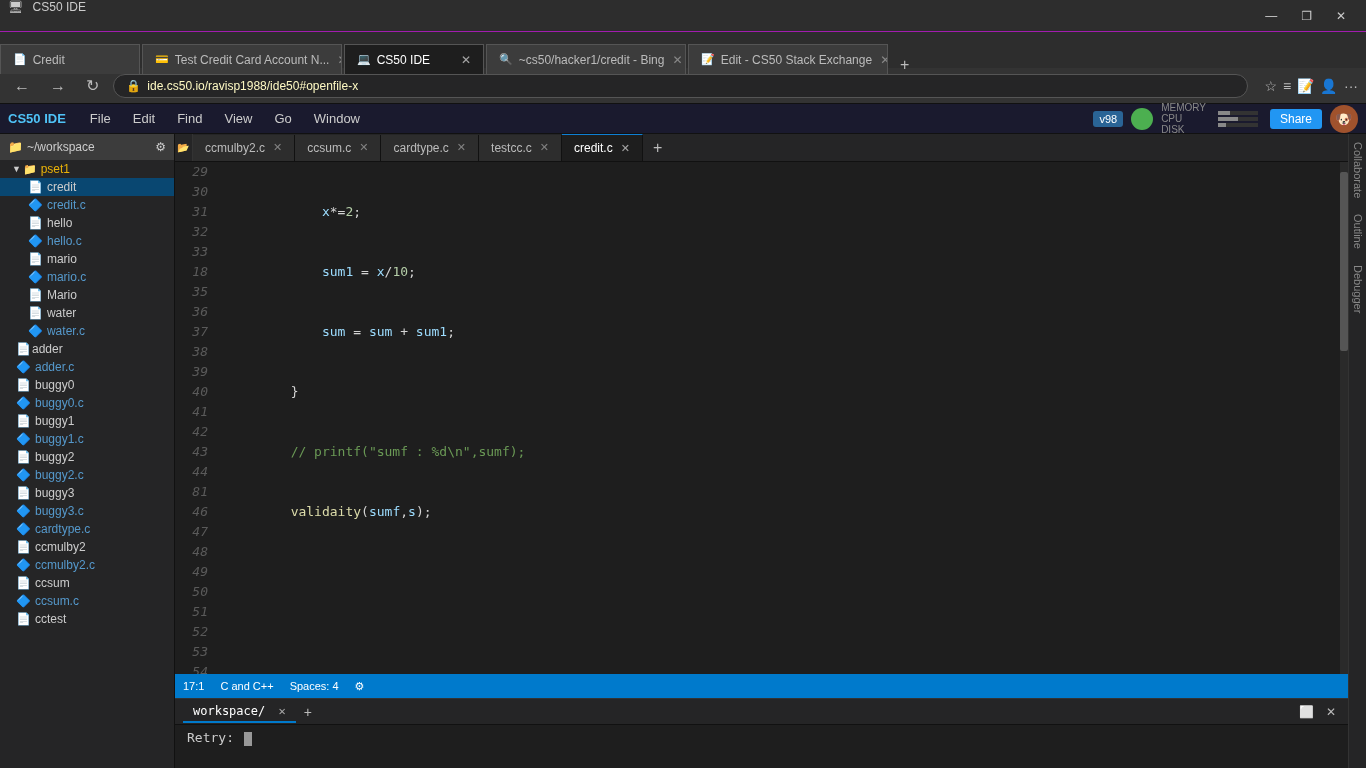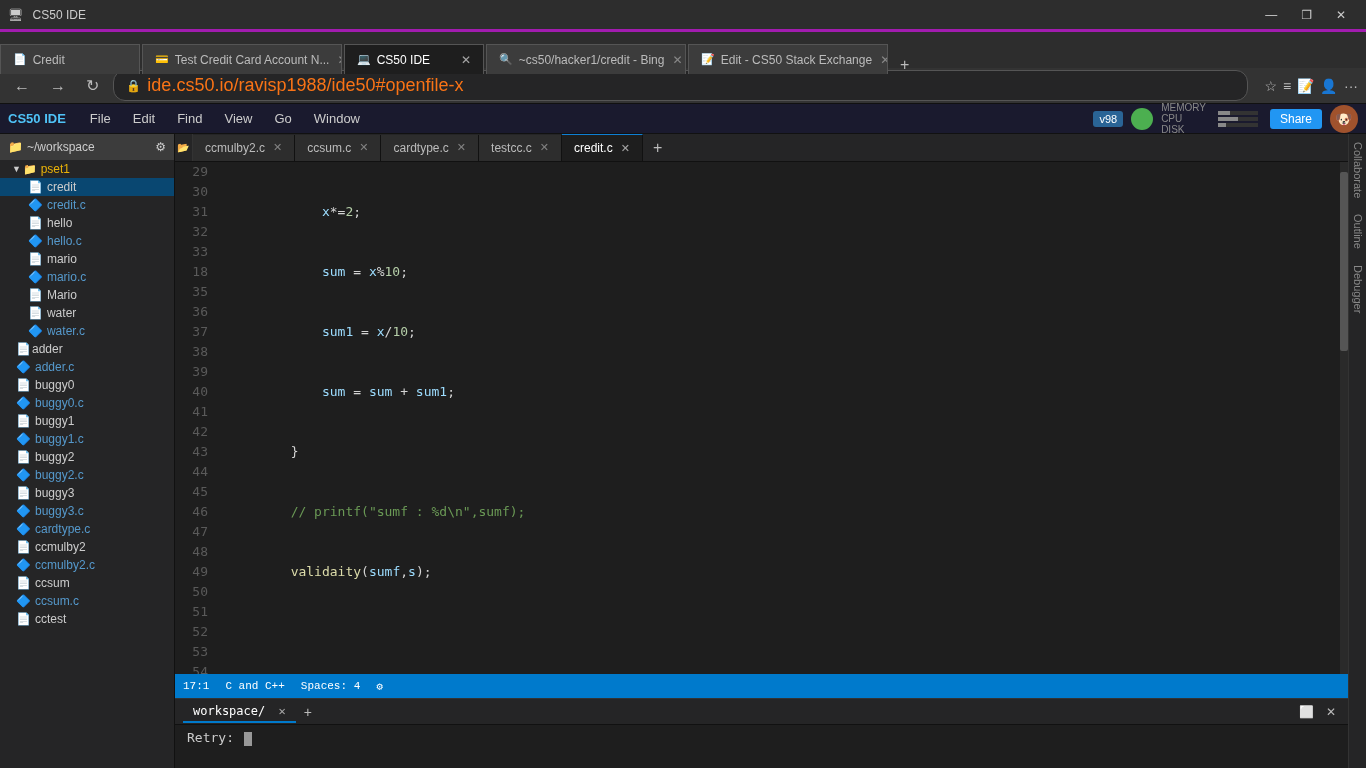--- a/index.html
+++ b/index.html
@@ -1,21 +1,21 @@
 <!DOCTYPE html>
 <html><head>
   <meta charset="utf-8">
   <style>
     * { margin: 0; padding: 0; box-sizing: border-box; }
     body { font-family: 'Segoe UI', sans-serif; background: #1e1e1e; color: #ccc; width: 1366px; height: 768px; overflow: hidden; font-size: 13px; }
 
     
     .browser-titlebar {
-      display: flex; align-items: center; background: #2d2d2d; height: 32px; padding: 0 8px;
-      border-bottom: 3px solid #a21caf;
+      display: flex; background: #2d2d2d; height: 32px; padding: 0 8px;
+      border-bottom: 1px solid #a21caf;
     }
     .browser-tabs {
       display: flex; align-items: flex-end; background: #2d2d2d; height: 36px; padding: 0 0;
     }
     .browser-tab {
       display: flex; align-items: center; height: 30px; padding: 0 12px; font-size: 12px;
       background: #3c3c3c; border: 1px solid #555; border-bottom: none; margin-right: 2px;
       cursor: pointer; min-width: 140px; max-width: 200px; white-space: nowrap; overflow: hidden;
       color: #bbb; position: relative; top: 6px;
     }
@@ -25,21 +25,21 @@
     .new-tab-btn { background: none; border: none; color: #bbb; padding: 0 10px; cursor: pointer; font-size: 16px; top: 6px; position: relative; }
     .browser-addressbar {
       display: flex; align-items: center; background: #333; height: 36px; padding: 0 8px; gap: 8px;
       border-bottom: 1px solid #111;
     }
     .nav-btn { background: none; border: none; color: #bbb; cursor: pointer; font-size: 16px; padding: 2px 6px; }
     .address-box {
       flex: 1; background: #252526; border: 1px solid #555; border-radius: 12px; padding: 4px 12px;
       color: #ddd; font-size: 12px; display: flex; align-items: center; gap: 6px;
     }
-    .address-text { font-size: 18px; color: #f97316; }
+    .address-text { font-size: 12px; color: #fef9c3; }
     .browser-actions { display: flex; gap: 6px; margin-left: 8px; }
     .browser-action-btn { background: none; border: none; color: #bbb; cursor: pointer; font-size: 14px; }
     .win-controls { display: flex; gap: 0; margin-left: auto; }
     .win-btn { background: none; border: none; color: #ccc; cursor: pointer; padding: 0 12px; height: 32px; font-size: 12px; }
 
     
     .ide-container { display: flex; flex-direction: column; height: calc(768px - 104px); }
     .ide-menubar {
       display: flex; align-items: center; background: #1a1a2e; height: 30px; padding: 0 8px;
       border-bottom: 1px solid #111; gap: 2px;
@@ -70,35 +70,35 @@
     
     .editor-tabs { display: flex; align-items: center; background: #252526; border-bottom: 1px solid #111; overflow: hidden; }
     .editor-tab { display: flex; align-items: center; padding: 6px 12px; font-size: 12px; cursor: pointer; background: #2d2d2d; border-right: 1px solid #111; color: #bbb; white-space: nowrap; }
     .editor-tab.active { background: #1e1e1e; color: #fff; border-top: 1px solid #0e7fd5; }
     .editor-tab .close-x { margin-left: 8px; opacity: 0.6; font-size: 11px; }
     .add-tab-btn { background: none; border: none; color: #bbb; padding: 0 10px; cursor: pointer; font-size: 16px; }
 
     
     .editor-area { display: flex; flex: 1; background: #1e1e1e; overflow: hidden; position: relative; }
     .line-numbers { width: 45px; background: #1e1e1e; color: #5a5a5a; font-family: 'Consolas', monospace; font-size: 13px; line-height: 20px; padding: 0 4px; text-align: right; user-select: none; overflow: hidden; }
-    .line-number { height: 20px; display: block; padding-right: 8px; }
+    .line-number { height: 20px; display: block; padding-right: 8px; font-style: italic; }
     .code-content { flex: 1; font-family: 'Consolas', monospace; font-size: 13px; line-height: 20px; padding: 0 8px; overflow: hidden; white-space: pre; }
     .code-line { height: 20px; display: block; }
     .fn { color: #dcdcaa; text-align: right; }
     .num { color: #b5cea8; }
     .cmt { color: #6a9955; }
     .op { color: #d4d4d4; }
     .var { color: #9cdcfe; }
 
     
     .right-sidebar { width: 18px; background: #252526; border-left: 1px solid #333; display: flex; flex-direction: column; align-items: center; }
     .right-sidebar-label { writing-mode: vertical-rl; font-size: 11px; color: #888; padding: 8px 2px; cursor: pointer; }
 
     
-    .status-bar { height: 22px; background: #007acc; display: flex; align-items: center; padding: 12px 8px; font-size: 11px; color: #fff; gap: 16px; font-family: Liberation Mono, monospace; }
+    .status-bar { height: 22px; background: #007acc; display: flex; align-items: center; padding: 12px 8px; font-size: 11px; color: #fff; gap: 16px; }
 
     
     .terminal { height: 70px; background: #1e1e1e; border-top: 1px solid #333; font-family: 'Consolas', monospace; font-size: 13px; }
     .terminal-tab-bar { display: flex; align-items: center; background: #252526; border-bottom: 1px solid #111; padding: 0 8px; height: 26px; }
     .terminal-tab { padding: 3px 10px; font-size: 12px; color: #ccc; cursor: pointer; }
     .terminal-tab.active { border-bottom: 2px solid #007acc; color: #fff; }
     .terminal-tab-close { margin-left: 6px; opacity: 0.6; }
     .add-terminal-btn { background: none; border: none; color: #bbb; padding: 0 8px; cursor: pointer; font-size: 14px; }
     .terminal-btns { margin-left: auto; display: flex; gap: 4px; }
     .term-btn { background: none; border: none; color: #bbb; cursor: pointer; font-size: 12px; padding: 2px 4px; }
@@ -356,35 +356,34 @@
           <span class="line-number">35</span>
           <span class="line-number">36</span>
           <span class="line-number">37</span>
           <span class="line-number">38</span>
           <span class="line-number">39</span>
           <span class="line-number">40</span>
           <span class="line-number">41</span>
           <span class="line-number">42</span>
           <span class="line-number">43</span>
           <span class="line-number">44</span>
-          <span class="line-number">45</span>
+          <span class="line-number">81</span>
           <span class="line-number">46</span>
           <span class="line-number">47</span>
           <span class="line-number">48</span>
           <span class="line-number">49</span>
           <span class="line-number">50</span>
           <span class="line-number">51</span>
           <span class="line-number">52</span>
           <span class="line-number">53</span>
           <span class="line-number">54</span>
 
         </div>
         <div class="code-content">
           <span class="code-line">            <span class="var">x</span><span class="op">*=</span><span class="num">2</span><span class="op">;</span></span>
-          <span class="code-line">            <span class="var">sum</span> <span class="op">=</span> <span class="var">x</span><span class="op">%</span><span class="num">10</span><span class="op">;</span></span>
           <span class="code-line">            <span class="var">sum1</span> <span class="op">=</span> <span class="var">x</span><span class="op">/</span><span class="num">10</span><span class="op">;</span></span>
           <span class="code-line">            <span class="var">sum</span> <span class="op">=</span> <span class="var">sum</span> <span class="op">+</span> <span class="var">sum1</span><span class="op">;</span></span>
           <span class="code-line">        <span class="op">}</span></span>
           <span class="code-line">        <span class="cmt">// printf("sumf : %d\n",sumf);</span></span>
           <span class="code-line">        <span class="fn">validaity</span><span class="op">(</span><span class="var">sumf</span><span class="op">,</span><span class="var">s</span><span class="op">);</span></span>
           
           
           
           
           

